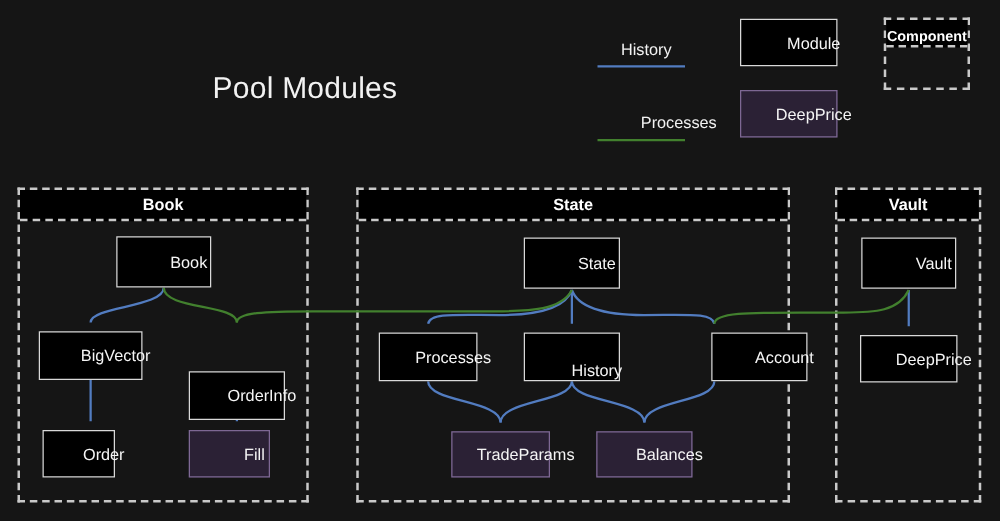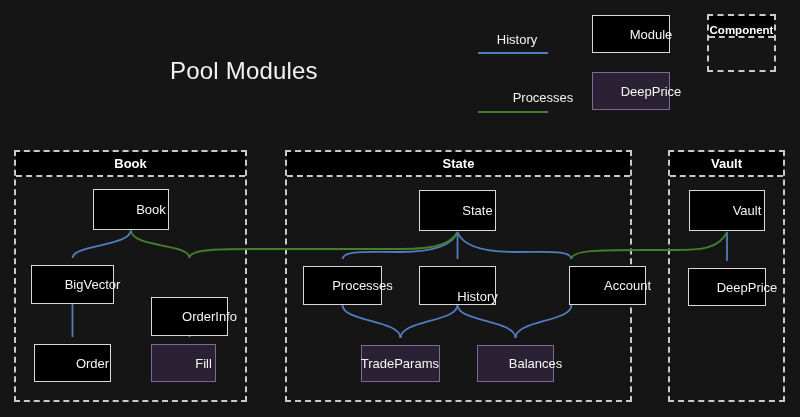--- a/index.html
+++ b/index.html
@@ -115,40 +115,40 @@
 
 <div class="abs node" style="left:93px;top:189px;width:76px;height:41px;">
   <span>Book</span>
 </div>
 <div class="abs node" style="left:31px;top:265px;width:83px;height:39px;">
   <span>BigVector</span>
 </div>
 <div class="abs node" style="left:151px;top:265px;width:77px;height:39px;margin-top:32px;">
   <span>OrderInfo</span>
 </div>
-<div class="abs node" style="left:34px;top:344px;width:77px;height:38px;">
+<div class="abs node" style="left:34px;top:344px;width:58px;height:38px;">
   <span>Order</span>
 </div>
 <div class="abs node primitive" style="left:151px;top:344px;width:65px;height:38px;">
   <span>Fill</span>
 </div>
 
 <div class="abs node" style="left:419px;top:190px;width:77px;height:41px;">
   <span>State</span>
 </div>
 <div class="abs node" style="left:303px;top:266px;width:79px;height:39px;">
   <span>Processes</span>
 </div>
 <div class="abs node" style="left:419px;top:266px;width:77px;height:39px;align-items:flex-end;">
   <span>History</span>
 </div>
 <div class="abs node" style="left:533px;top:266px;width:77px;height:39px;margin-left:36px;">
   <span>Account</span>
 </div>
-<div class="abs node primitive" style="left:361px;top:345px;width:79px;height:37px;justify-content:flex-end;">
+<div class="abs node primitive" style="left:361px;top:345px;width:79px;height:37px;">
   <span>TradeParams</span>
 </div>
 <div class="abs node primitive" style="left:477px;top:345px;width:77px;height:37px;">
   <span>Balances</span>
 </div>
 
 <div class="abs node" style="left:689px;top:190px;width:76px;height:41px;">
   <span>Vault</span>
 </div>
 <div class="abs node" style="left:688px;top:268px;width:78px;height:38px;">

